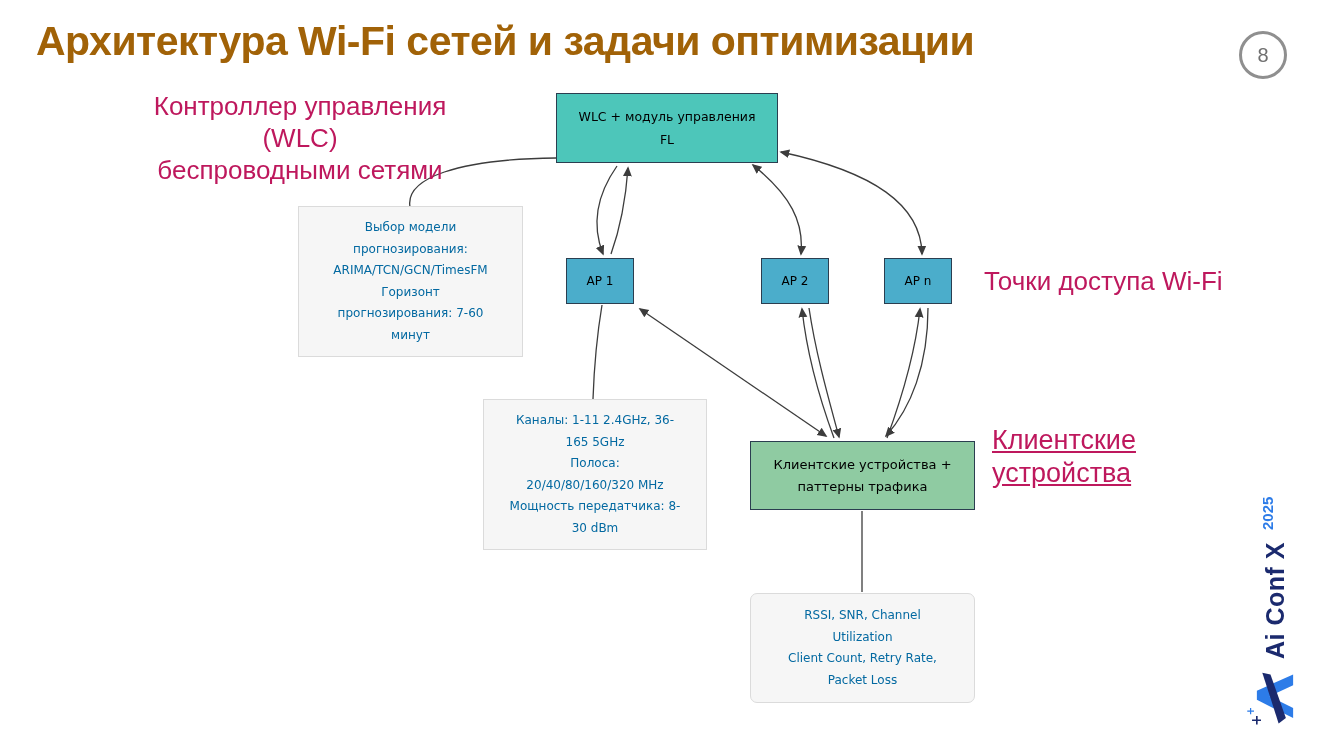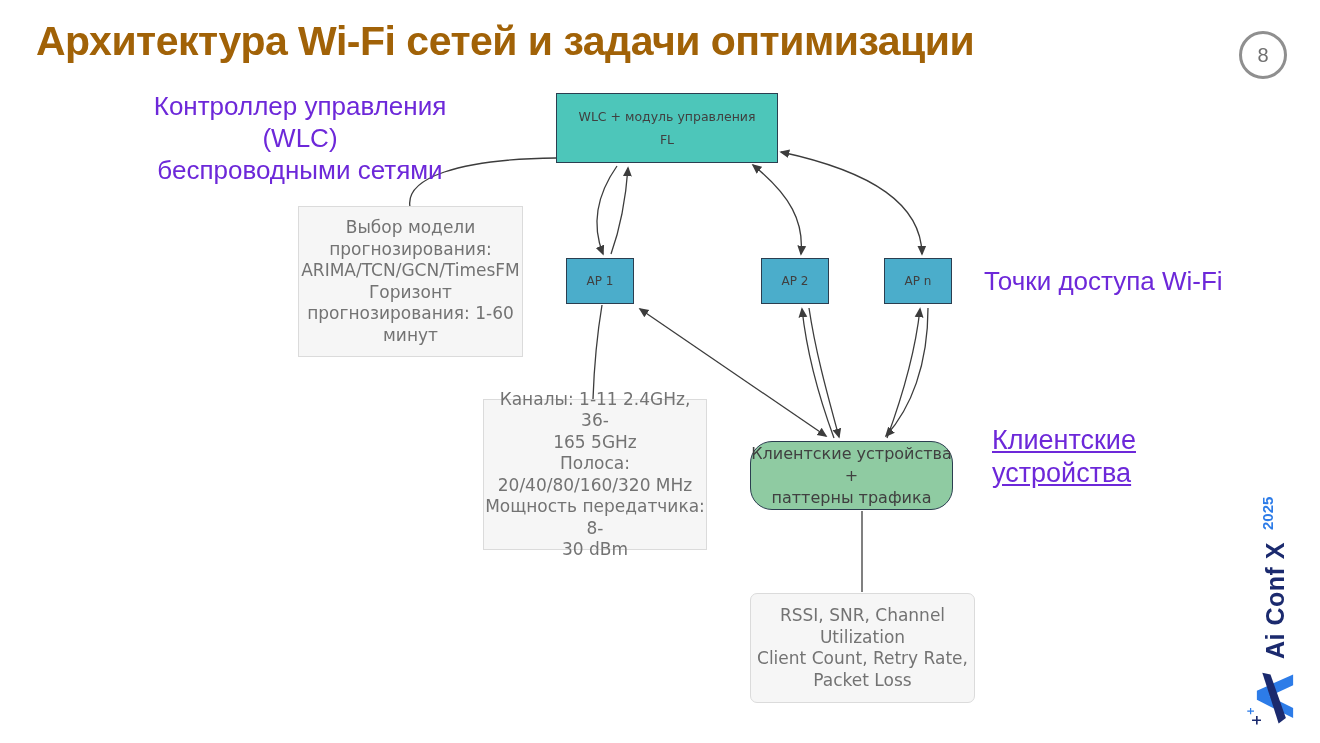--- a/index.html
+++ b/index.html
@@ -10,38 +10,38 @@
   .title {
     position:absolute; left:36px; top:18px; font-size:41px; font-weight:700;
     color:#a16207; letter-spacing:-0.5px; white-space:nowrap;
   }
   .page-circle {
     position:absolute; left:1239px; top:31px; width:48px; height:48px;
     border:3px solid #8f8f8f; border-radius:50%; box-sizing:border-box;
     display:flex; align-items:center; justify-content:center;
     font-size:20px; color:#6f6f6f;
   }
-  .diag-label { position:absolute; color:#6d28d9; }
+  .diag-label { position:absolute; color:#be185d; }
   .wlc-label  { left:128px; top:90px; width:344px; text-align:center; font-size:26px; line-height:32px; }
   .ap-label   { left:984px; top:266px; font-size:26px; white-space:nowrap;text-align:center; }
   .client-label { left:992px; top:424px; font-size:27px; line-height:33px;text-decoration:underline; }
 
   .dbox {
     position:absolute; box-sizing:border-box;
     display:flex; flex-direction:column; align-items:center; justify-content:center;
-    text-align:center; font-family:"DejaVu Sans", sans-serif; color:#404040;
+    text-align:center; font-family:"DejaVu Sans", sans-serif; color:#000000;
   }
   .colored { border:1.6px solid #2b3e50; }
   .wlc-box    { left:556px; top:93px;  width:222px; height:70px; background:#4DC6BA; font-size:12.5px; line-height:23px; font-weight:500; }
   .ap-box     { top:258px; width:68px; height:46px; background:#4BADCB; font-size:12px; font-weight:500; }
   .ap1 { left:566px; } .ap2 { left:761px; } .apn { left:884px; }
-  .client-box { left:750px; top:441px; width:203px; height:69px; background:#8FCBA2; font-size:16px; line-height:22px; font-weight:500;border-radius:22px; }
+  .client-box { left:750px; top:441px; width:225px; height:69px; background:#8FCBA2; font-size:13px; line-height:22px; font-weight:500; }
   .note {
-    background:#F6F6F6; border:1px solid #DBDBDB; color:#737373;
-    font-size:17px; line-height:21.5px;
+    background:#F6F6F6; border:1px solid #DBDBDB; color:#0369a1;
+    font-size:12px; line-height:21.5px;
   }
   .model-note    { left:298px; top:206px; width:225px; height:151px; }
   .channels-note { left:483px; top:399px; width:224px; height:151px; }
   .metrics-note  { left:750px; top:593px; width:225px; height:110px;border-radius:7px; }
 
   .connectors { position:absolute; left:0; top:0; pointer-events:none; }
 
   .brand {
     position:absolute; left:1133px; top:545px; width:284px; height:80px;
     transform:rotate(-90deg); display:flex; align-items:center; gap:10px;
@@ -97,21 +97,21 @@
   <div class="dbox colored wlc-box">
       <div>WLC + модуль управления</div>
       <div>FL</div>
     </div>
 
   <div class="dbox note model-note">
       <div>Выбор модели</div>
       <div>прогнозирования:</div>
       <div>ARIMA/TCN/GCN/TimesFM</div>
       <div>Горизонт</div>
-      <div>прогнозирования: 1-60</div>
+      <div>прогнозирования: 7-60</div>
       <div>минут</div>
     </div>
 
   <div class="dbox colored ap-box ap1">AP 1</div>
   <div class="dbox colored ap-box ap2">AP 2</div>
   <div class="dbox colored ap-box apn">AP n</div>
 
   <div class="dbox note channels-note">
       <div>Каналы: 1-11 2.4GHz, 36-</div>
       <div>165 5GHz</div>

